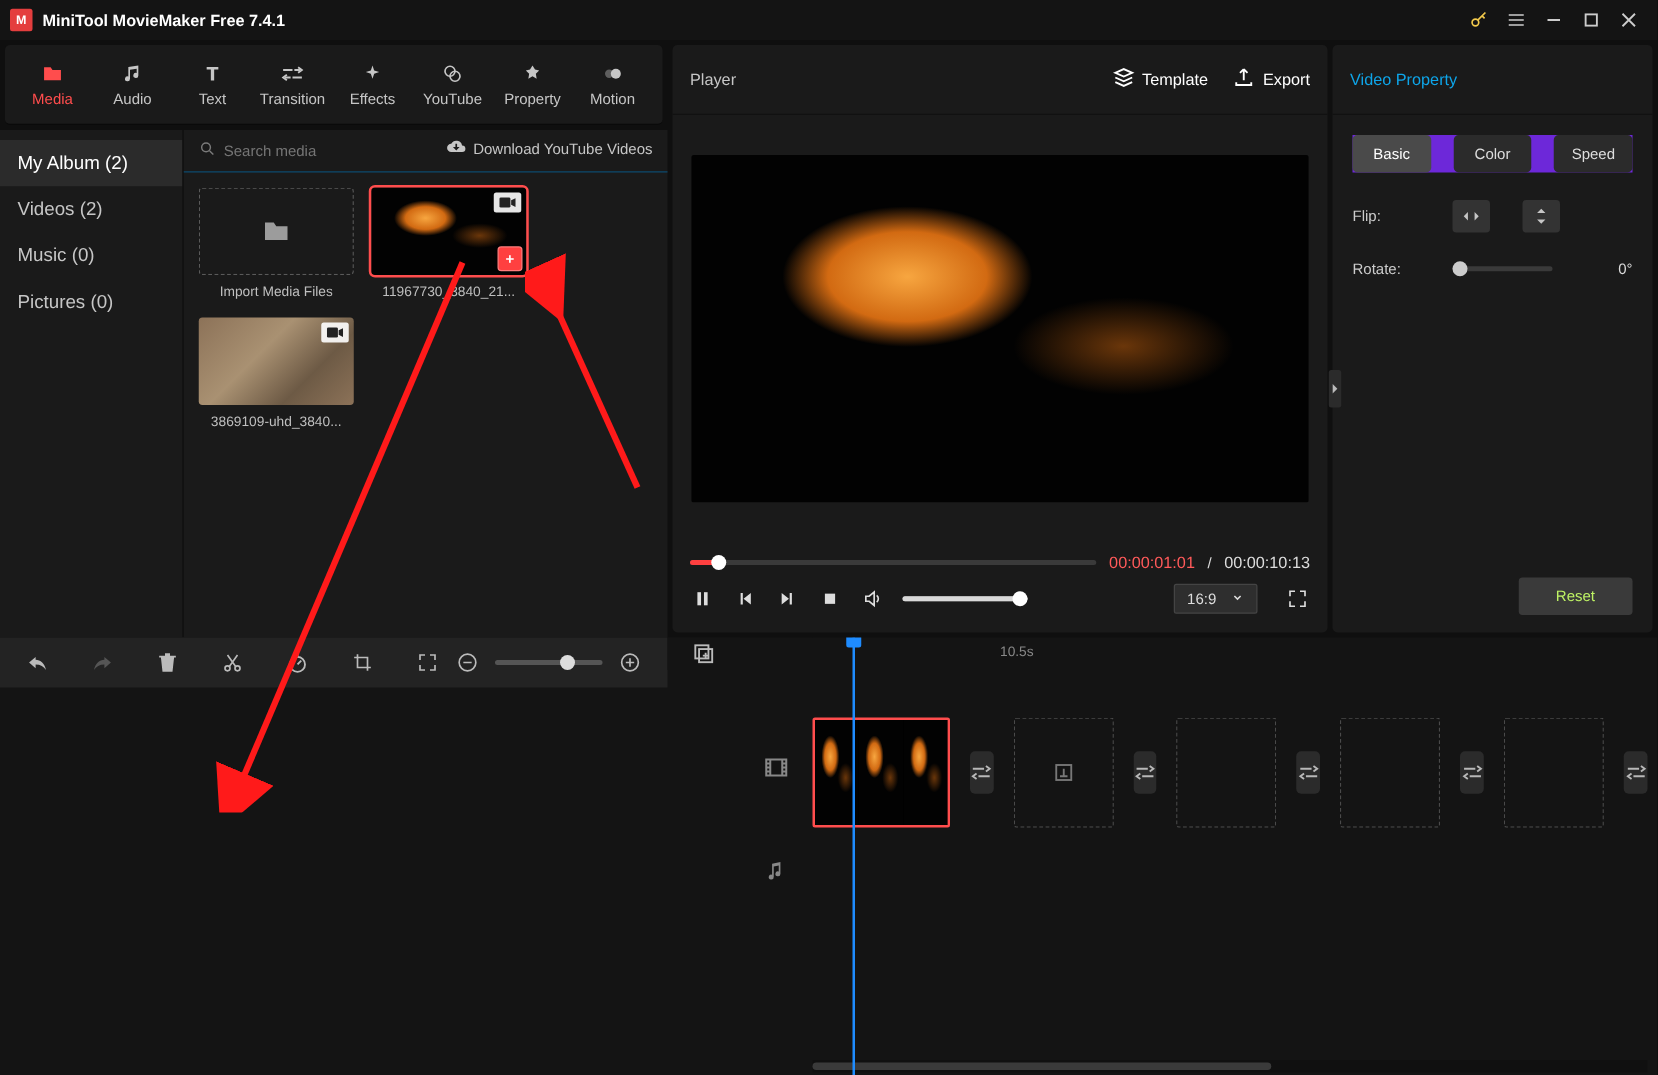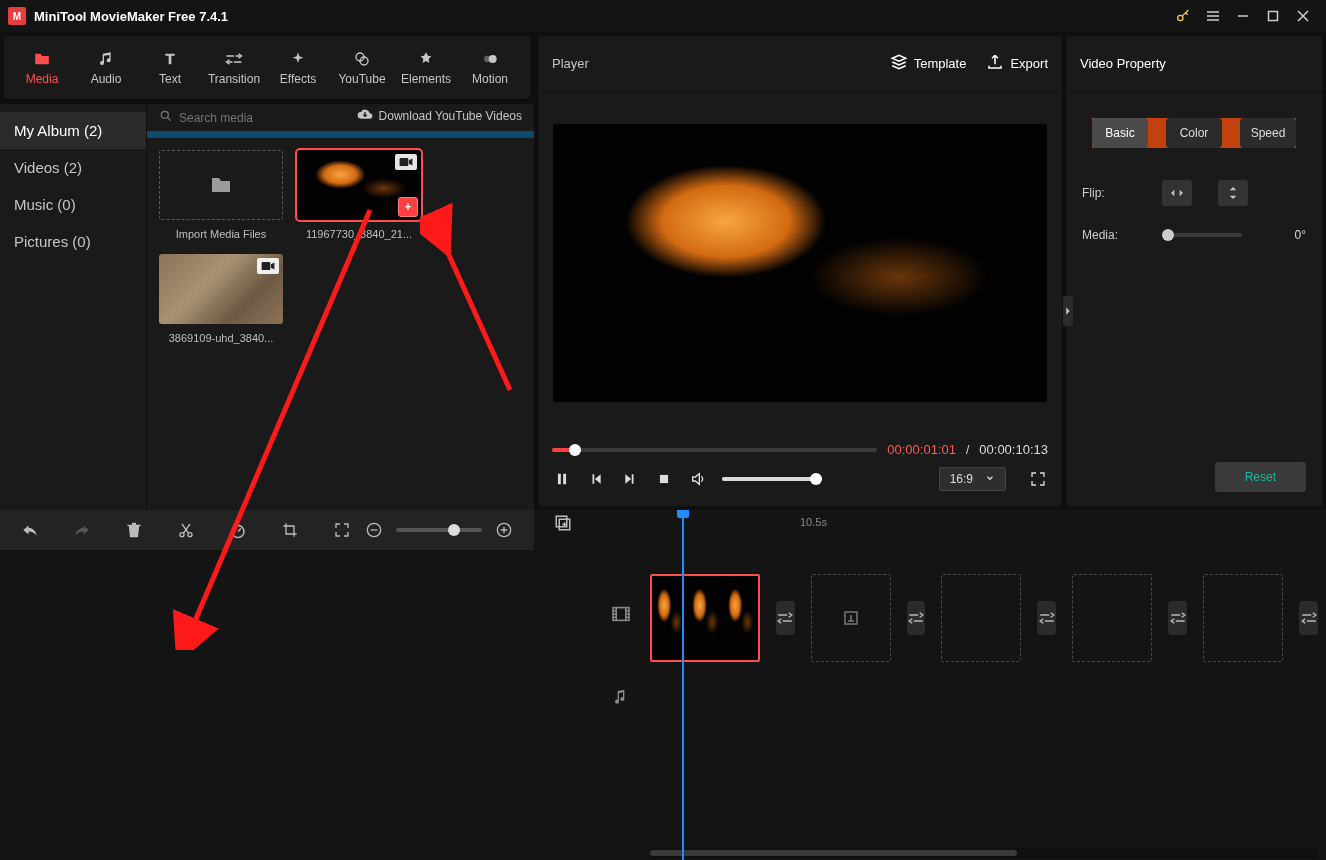--- a/index.html
+++ b/index.html
@@ -15,21 +15,21 @@
 .toolbar-col{width:534px;display:flex;flex-direction:column}
 .tool-tabs{height:64px;background:#1a1a1a;display:flex;align-items:center;padding:0 6px;border-bottom:1px solid #0a0a0a;margin:4px;border-radius:4px}
 .tool-tab{width:64px;height:56px;display:flex;flex-direction:column;align-items:center;justify-content:center;gap:4px;color:#c6c6c6;cursor:pointer;font-size:12px}
 .tool-tab.active{color:#ff4d4d}
 .tool-tab .ico{width:18px;height:18px;display:flex;align-items:center;justify-content:center}
 .media-row{display:flex;flex:1;min-height:0}
 .album-side{width:146px;background:#1a1a1a;padding-top:8px}
 .album-item{padding:10px 14px;color:#c6c6c6;cursor:pointer;font-size:15px}
 .album-item.active{background:#2b2b2b;color:#fff}
 .media-panel{flex:1;background:#1a1a1a;border-left:1px solid #0f0f0f;display:flex;flex-direction:column;min-width:0}
-.media-top{height:34px;display:flex;align-items:center;justify-content:space-between;padding:0 12px;border-bottom:7px solid #0c4a6e}
+.media-top{height:34px;display:flex;align-items:center;justify-content:space-between;padding:0 12px;border-bottom:1px solid #0c4a6e}
 .search{display:flex;align-items:center;gap:6px;color:#7a7a7a}
 .search input{background:transparent;border:none;outline:none;color:#c6c6c6;font-size:12px;width:140px}
 .download-yt{display:flex;align-items:flex-start;gap:6px;color:#c6c6c6;cursor:pointer;font-size:12px}
 .media-grid{flex:1;padding:12px;display:flex;flex-wrap:wrap;gap:14px;align-content:flex-start;overflow:auto}
 .media-card{width:124px;display:flex;flex-direction:column;align-items:center;gap:8px}
 .thumb{width:124px;height:70px;border-radius:3px;position:relative;overflow:hidden}
 .thumb.import{border:1px dashed #5a5a5a;display:flex;align-items:center;justify-content:center;color:#9c9c9c}
 .thumb.selected{outline:2px solid #ff4d4d}
 .thumb .badge{position:absolute;top:4px;right:4px;width:22px;height:16px;background:rgba(255,255,255,.9);border-radius:2px;display:flex;align-items:center;justify-content:center}
 .thumb .addbtn{position:absolute;bottom:3px;right:3px;width:20px;height:20px;background:#ff4040;border:1px solid #ff7d7d;border-radius:3px;display:flex;align-items:center;justify-content:center;color:#fff;font-weight:bold}
@@ -48,33 +48,33 @@
 .seek .knob{position:absolute;left:7%;top:-4px;width:12px;height:12px;background:#fff;border-radius:50%;transform:translateX(-50%)}
 .time-cur{color:#ff5a5a;font-size:13px}
 .time-total{color:#ddd;font-size:13px}
 .ctrl-row{display:flex;align-items:center;gap:14px}
 .ctrl-btn{width:20px;height:20px;display:flex;align-items:center;justify-content:center;color:#ddd;cursor:pointer}
 .vol{width:100px;height:4px;background:#777;border-radius:2px;position:relative}
 .vol .vfill{position:absolute;left:0;top:0;height:4px;width:100%;background:#d9d9d9;border-radius:2px}
 .vol .vknob{position:absolute;right:0;top:-4px;width:12px;height:12px;background:#fff;border-radius:50%}
 .aspect-dd{margin-left:auto;background:#2e2e2e;border:1px solid #444;color:#ddd;padding:4px 10px;border-radius:2px;display:flex;align-items:center;gap:12px;cursor:pointer}
 .prop-col{flex:1;margin:4px 4px 4px 0;background:#1a1a1a;border-radius:4px;display:flex;flex-direction:column;position:relative}
-.prop-head{height:56px;display:flex;align-items:center;padding:0 14px;border-bottom:1px solid #111;font-size:13px;color:#ffffff}
-.prop-tabs{display:flex;gap:16px;margin:26px;background:#c2410c}
+.prop-head{height:56px;display:flex;align-items:center;padding:0 14px;border-bottom:1px solid #111;font-size:13px;color:#0ea5e9}
+.prop-tabs{display:flex;gap:16px;margin:16px;background:#6d28d9}
 .prop-tab{flex:1;text-align:center;padding:8px 0;background:#2b2b2b;color:#ddd;cursor:pointer;font-size:12px;border-radius:4px}
 .prop-tab.active{background:#4a4a4a;color:#fff}
 .prop-tab+.prop-tab{margin-left:2px}
 .prop-body{padding:6px 16px;display:flex;flex-direction:column;gap:22px}
 .prop-row{display:flex;align-items:center;gap:26px}
 .prop-label{width:54px;font-size:12px;color:#ccc}
 .flip-btn{width:30px;height:26px;background:#333;border-radius:3px;display:flex;align-items:center;justify-content:center;cursor:pointer}
 .rot-slider{flex:1;height:4px;background:#3a3a3a;border-radius:2px;position:relative}
 .rot-knob{position:absolute;left:0;top:-4px;width:12px;height:12px;background:#ccc;border-radius:50%}
 .rot-val{width:38px;text-align:right;color:#ddd}
-.reset-btn{position:absolute;bottom:14px;right:16px;background:#3a3a3a;color:#14b8a6;padding:8px 30px;border-radius:3px;font-size:12px}
+.reset-btn{position:absolute;bottom:14px;right:16px;background:#3a3a3a;color:#bef264;padding:8px 30px;border-radius:3px;font-size:12px}
 .expander{position:absolute;left:-3px;top:260px;width:10px;height:30px;background:#2b2b2b;display:flex;align-items:center;justify-content:center;color:#bbb;border-radius:2px;cursor:pointer}
 
 .lower{height:350px;background:#141414;display:flex;flex-direction:row;position:relative;min-height:0}
 .tl-toolbar{height:40px;background:#232323;display:flex;align-items:center;padding:0 20px;gap:32px}
 .tl-tbtn{width:20px;height:20px;color:#bbb;display:flex;align-items:center;justify-content:center;cursor:pointer}
 .tl-tbtn.dis{color:#555}
 .zoom-group{margin-left:auto;display:flex;align-items:center;gap:12px}
 .zoom-track{width:86px;height:4px;background:#555;border-radius:2px;position:relative}
 .zoom-knob{position:absolute;left:60%;top:-4px;width:12px;height:12px;background:#ddd;border-radius:50%}
 .ruler-row{height:26px;display:flex;align-items:center;background:#141414}
@@ -196,21 +196,21 @@
             </svg>
           </span>
         <span>YouTube</span>
       </div>
       <div class="tool-tab">
         <span class="ico">
             <svg width="16" height="16" viewBox="0 0 24 24" fill="currentColor">
               <path d="M12 2l3 5 5 1-4 4 1 6-5-3-5 3 1-6-4-4 5-1z"></path>
             </svg>
           </span>
-        <span>Elements</span>
+        <span>Property</span>
       </div>
       <div class="tool-tab">
         <span class="ico">
             <svg width="16" height="16" viewBox="0 0 24 24" fill="currentColor">
               <circle cx="16" cy="12" r="6"></circle>
               <circle cx="8" cy="12" r="5" opacity=".4"></circle>
             </svg>
           </span>
         <span>Motion</span>
       </div>
@@ -379,21 +379,21 @@
               <path d="M11 2v16M3 10l5-5v10zM21 10l-5-5v10z"></path>
             </svg>
           </div>
         <div class="flip-btn">
             <svg width="14" height="16" viewBox="0 0 20 24" fill="currentColor">
               <path d="M2 11h16M10 3l-5 5h10zM10 21l-5-5h10z"></path>
             </svg>
           </div>
       </div>
       <div class="prop-row">
-        <div class="prop-label">Media:</div>
+        <div class="prop-label">Rotate:</div>
         <div class="rot-slider">
             <div class="rot-knob"></div>
           </div>
         <div class="rot-val">0°</div>
       </div>
     </div>
     <div class="reset-btn">Reset</div>
   </div>
 </div>
 

